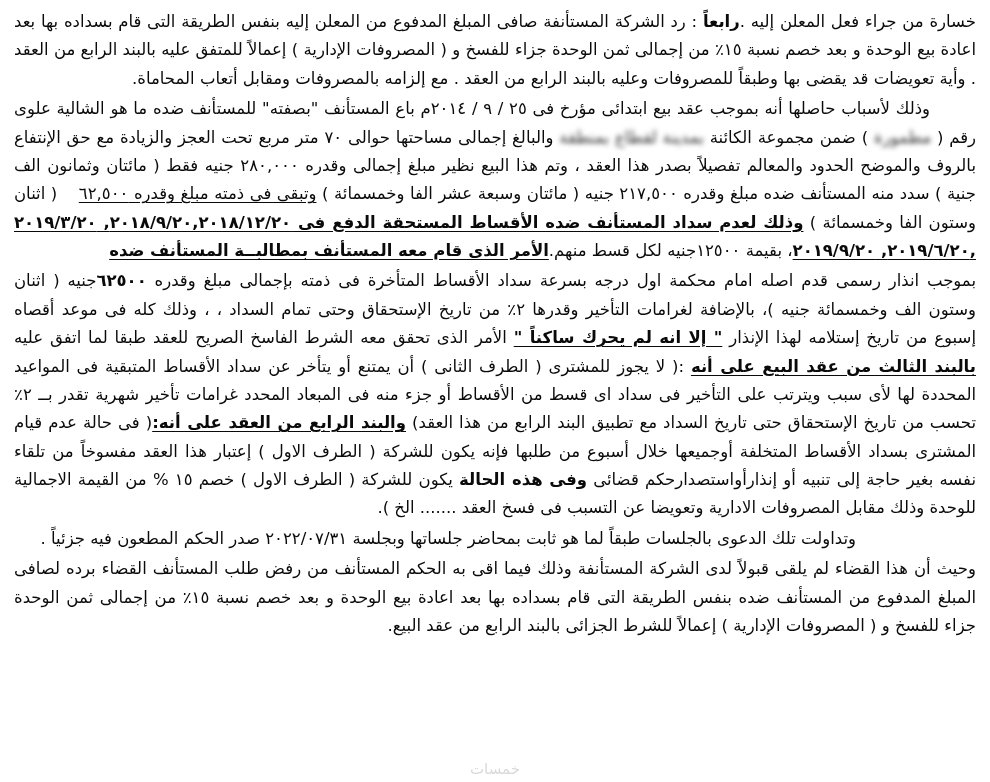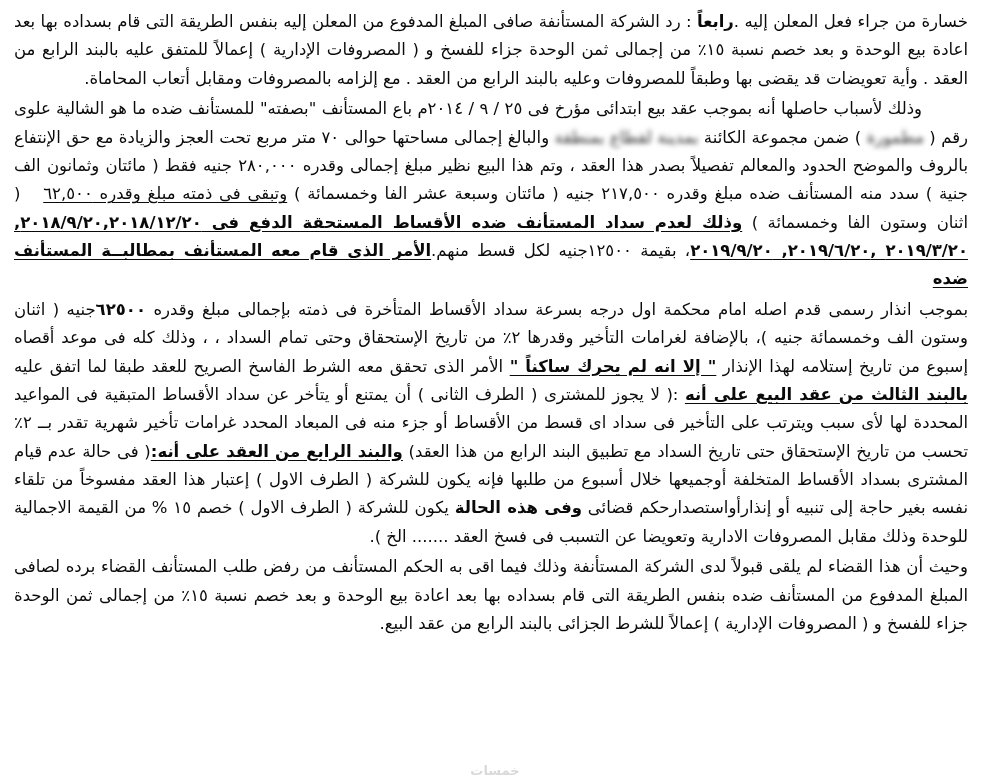--- a/index.html
+++ b/index.html
@@ -12,21 +12,21 @@
     height: 782px;
     overflow: hidden;
     font-family: "DejaVu Sans", "Liberation Sans", sans-serif;
     color: #0a0a0a;
   }
   .page {
     position: relative;
     width: 990px;
     height: 782px;
     box-sizing: border-box;
-    padding: 8px 22px 0 14px;
+    padding: 8px 14px 0 14px;
     background: #ffffff;
   }
   .doc-body {
     direction: rtl;
     text-align: justify;
     text-justify: inter-word;
     font-size: 16.5px;
     line-height: 1.72;
   }
   p.para {
@@ -46,23 +46,23 @@
     color: #2a2a2a;
     filter: blur(2.4px);
     -webkit-filter: blur(2.4px);
     letter-spacing: 1px;
   }
   .watermark {
     position: absolute;
     bottom: 4px;
     left: 50%;
     transform: translateX(-50%);
-    font-size: 13px;
+    font-size: 15px;
     color: #d9d9d9;
-    font-weight: bold;
+    font-weight: normal;
     letter-spacing: 1px;
     user-select: none;
   }
 </style>
 </head>
 <body>
 
 <div class="page">
   <div class="doc-body">
 
@@ -71,20 +71,23 @@
     </p>
 
     <p class="para indent">
       <span>وذلك لأسباب حاصلها أنه بموجب عقد بيع ابتدائى مؤرخ فى ٢٥ / ٩ / ٢٠١٤م باع المستأنف "بصفته" للمستأنف ضده ما هو الشالية علوى رقم ( </span><span class="blur">مطمورة</span><span> ) ضمن مجموعة الكائنة </span><span class="blur">بمدينة لقطاع بمنطقة</span><span> والبالغ إجمالى مساحتها حوالى ٧٠ متر مربع تحت العجز والزيادة مع حق الإنتفاع بالروف والموضح الحدود والمعالم تفصيلاً بصدر هذا العقد ، وتم هذا البيع نظير مبلغ إجمالى وقدره ٢٨٠,٠٠٠ جنيه فقط ( مائتان وثمانون الف جنية ) سدد منه المستأنف ضده مبلغ وقدره ٢١٧,٥٠٠ جنيه ( مائتان وسبعة عشر الفا وخمسمائة ) </span><span class="u">وتبقى فى ذمته مبلغ وقدره ٦٢,٥٠٠</span><span> ( اثنان وستون الفا وخمسمائة ) </span><span class="bu">وذلك لعدم سداد المستأنف ضده الأقساط المستحقة الدفع فى ٢٠١٨/٩/٢٠,٢٠١٨/١٢/٢٠, ٢٠١٩/٣/٢٠ ,٢٠١٩/٦/٢٠, ٢٠١٩/٩/٢٠</span><span>، بقيمة ١٢٥٠٠جنيه لكل قسط منهم.</span><span class="bu">الأمر الذى قام معه المستأنف بمطالبــة المستأنف ضده</span>
     </p>
 
     <p class="para">
       <span>بموجب انذار رسمى قدم اصله امام محكمة اول درجه بسرعة سداد الأقساط المتأخرة فى ذمته بإجمالى مبلغ وقدره </span><span class="b">٦٢٥٠٠</span><span>جنيه  ( اثنان وستون الف وخمسمائة جنيه )، بالإضافة لغرامات التأخير وقدرها ٢٪ من تاريخ الإستحقاق وحتى تمام السداد ، ، وذلك كله فى موعد أقصاه إسبوع من تاريخ إستلامه لهذا الإنذار </span><span class="bu">" إلا انه لم يحرك ساكناً "</span><span> الأمر الذى تحقق معه الشرط الفاسخ الصريح للعقد طبقا لما اتفق عليه </span><span class="bu">بالبند الثالث من عقد البيع على أنه</span><span> :( لا يجوز للمشترى ( الطرف الثانى ) أن يمتنع أو يتأخر عن سداد الأقساط المتبقية فى المواعيد المحددة لها لأى سبب ويترتب على التأخير فى سداد اى قسط من الأقساط أو جزء منه فى المبعاد المحدد غرامات تأخير شهرية تقدر بــ ٢٪ تحسب من تاريخ الإستحقاق حتى تاريخ السداد مع تطبيق البند الرابع من هذا العقد) </span><span class="bu">والبند الرابع من العقد على أنه:</span><span>( فى حالة عدم قيام المشترى بسداد الأقساط المتخلفة أوجميعها خلال أسبوع من طلبها فإنه يكون للشركة ( الطرف الاول ) إعتبار هذا العقد مفسوخاً من تلقاء نفسه بغير حاجة إلى تنبيه أو إنذارأواستصدارحكم قضائى </span><span class="b">وفى هذه الحالة</span><span> يكون للشركة ( الطرف الاول ) خصم ١٥ % من القيمة الاجمالية للوحدة وذلك مقابل المصروفات الادارية وتعويضا عن التسبب فى فسخ العقد ....... الخ ).</span>
     </p>
 
+    <p class="para indent-lg">
+      <span>وتداولت تلك الدعوى بالجلسات طبقاً لما هو ثابت بمحاضر جلساتها وبجلسة ٢٠٢٢/٠٧/٣١ صدر الحكم المطعون فيه جزئياً .</span>
+    </p>
 
     <p class="para">
       <span>وحيث أن هذا القضاء لم يلقى قبولاً لدى الشركة المستأنفة وذلك فيما اقى به الحكم المستأنف من رفض طلب المستأنف القضاء  برده لصافى المبلغ المدفوع من المستأنف ضده بنفس الطريقة التى قام بسداده بها بعد اعادة بيع الوحدة و بعد خصم نسبة ١٥٪ من إجمالى ثمن الوحدة جزاء للفسخ و ( المصروفات الإدارية ) إعمالاً للشرط الجزائى بالبند الرابع من عقد البيع.</span>
     </p>
 
   </div>
 
   <div class="watermark">خمسات</div>
 </div>
 

